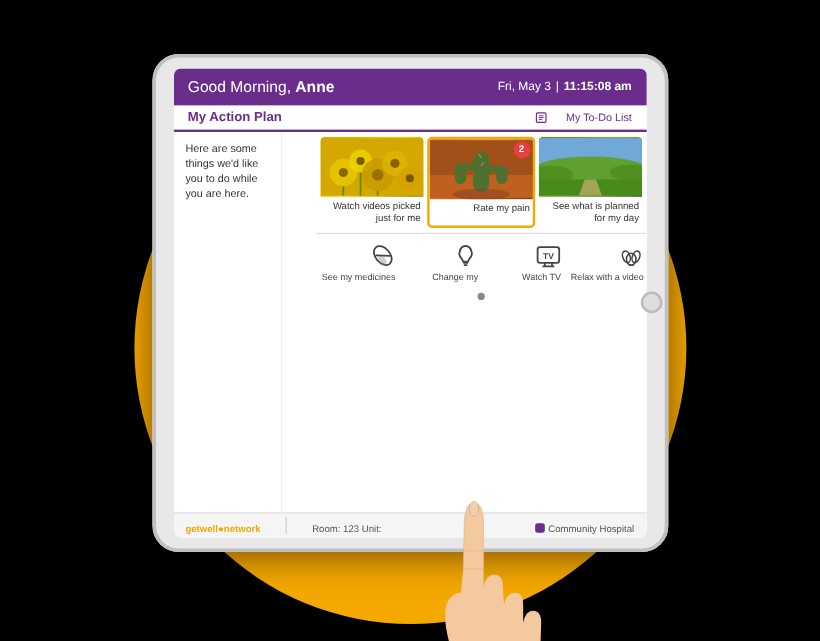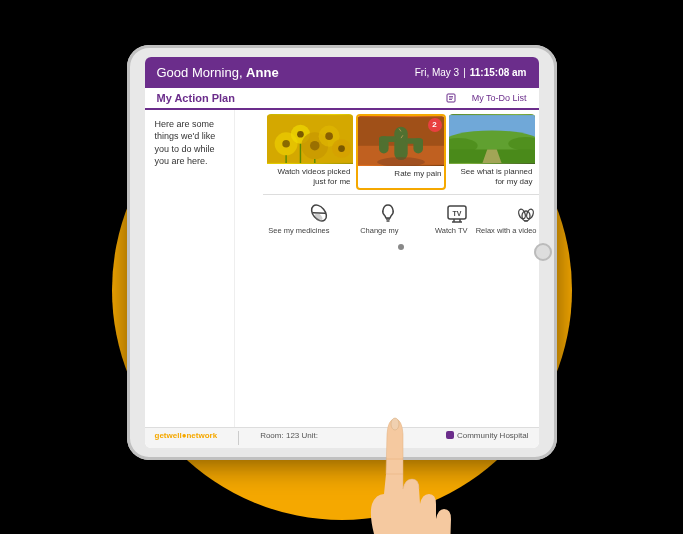--- a/index.html
+++ b/index.html
@@ -222,21 +222,21 @@
       border-radius: 50%;
     }
     .dot.active { background: #888; }
 
     
     .footer {
       background: #f5f5f5;
       border-top: 1px solid #ddd;
       padding: 3px 10px;
       display: flex;
-      align-items: flex-start;
+      align-items: flex-end;
       gap: 21px;
       font-size: 8px;
       color: #555;
     }
     .footer-brand {
       color: #6B2D8B;
       font-size: 8px;
       font-weight: bold;
     }
     .footer-brand span { color: #F5A800; }

